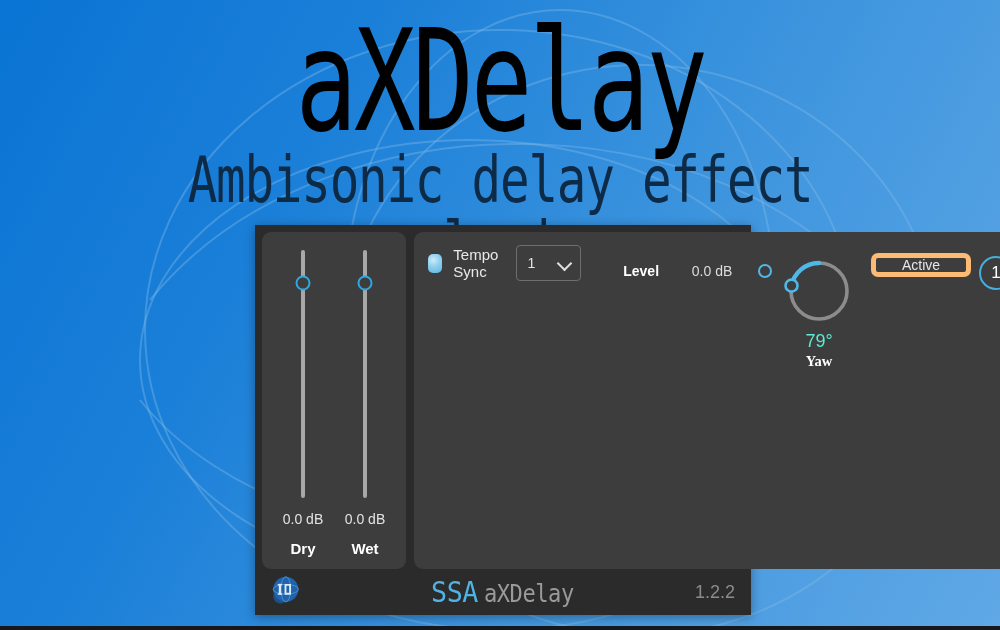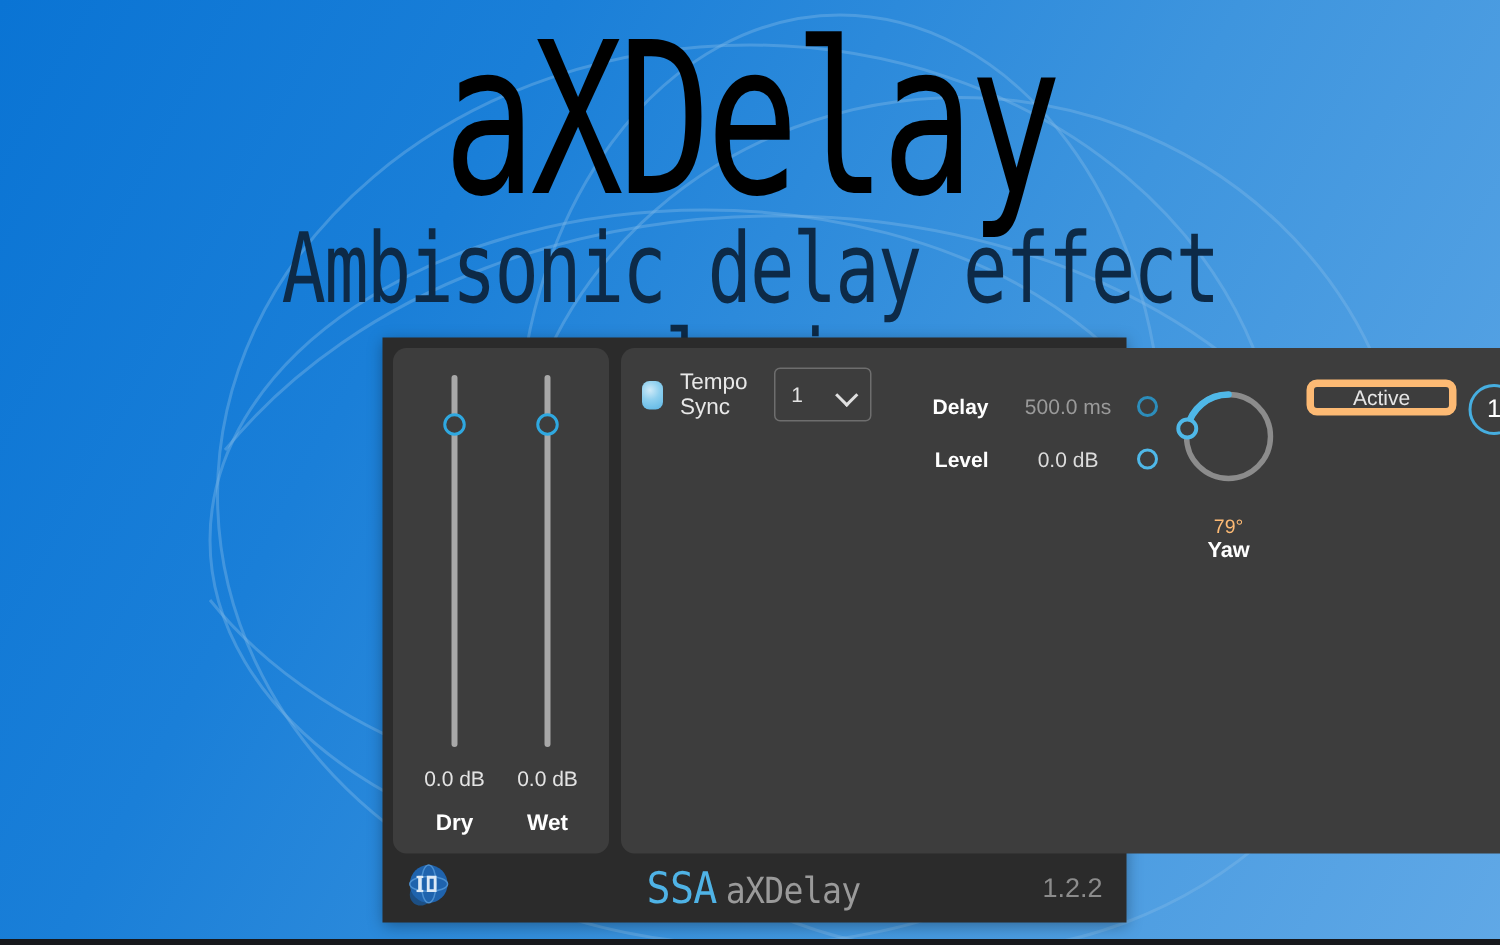--- a/index.html
+++ b/index.html
@@ -209,22 +209,22 @@
   .slider-thumb.muted { border-color: #2c8dbb; }
 
   
   .knobs {
     display: flex;
     justify-content: space-around;
     margin-top: 9px;
   }
   .knob-cell { width: 104px; text-align: center; }
   .knob-svg { display: block; margin: 0 auto; }
-  .knob-value { color: #fdba74; font-size: 13px; margin-top: 15px; }
-  .knob-label { color: #ffffff; font-size: 14.5px; font-weight: bold; margin-top: 1px; }
+  .knob-value { color: #5eead4; font-size: 18px; margin-top: 3px; }
+  .knob-label { color: #ffffff; font-size: 14.5px; font-weight: bold; margin-top: 1px; font-family: Liberation Serif, serif; }
 
   
   .active-wrap { display: flex; justify-content: center; margin-top: 8px; }
   .active-btn {
     width: 100px; height: 24px;
     border: 5px solid #fdba74;
     border-radius: 7px;
     color: #e6e6e6; font-size: 14px;
     display: flex; align-items: center; justify-content: center;
   }
@@ -350,29 +350,20 @@
             <div class="sync-label">Tempo Sync</div>
           </div>
           <div class="dropdown">
             <span>1</span>
             <span class="chev"></span>
           </div>
         </div>
 
         <div class="params">
 
-          <div class="param-row">
-            <div class="param-name">Delay</div>
-            <div class="param-value dim">500.0 ms</div>
-            <div class="slider">
-              <div class="slider-track"></div>
-              <div class="slider-fill muted" id="fill-0" style="width: 31%;"></div>
-              <div class="slider-thumb muted" id="st-0" style="left: 31%;"></div>
-            </div>
-          </div>
 
           <div class="param-row">
             <div class="param-name">Level</div>
             <div class="param-value">0.0 dB</div>
             <div class="slider">
               <div class="slider-track"></div>
               <div class="slider-fill" id="fill-1" style="width: 94%;"></div>
               <div class="slider-thumb" id="st-1" style="left: 94%;"></div>
             </div>
           </div>

